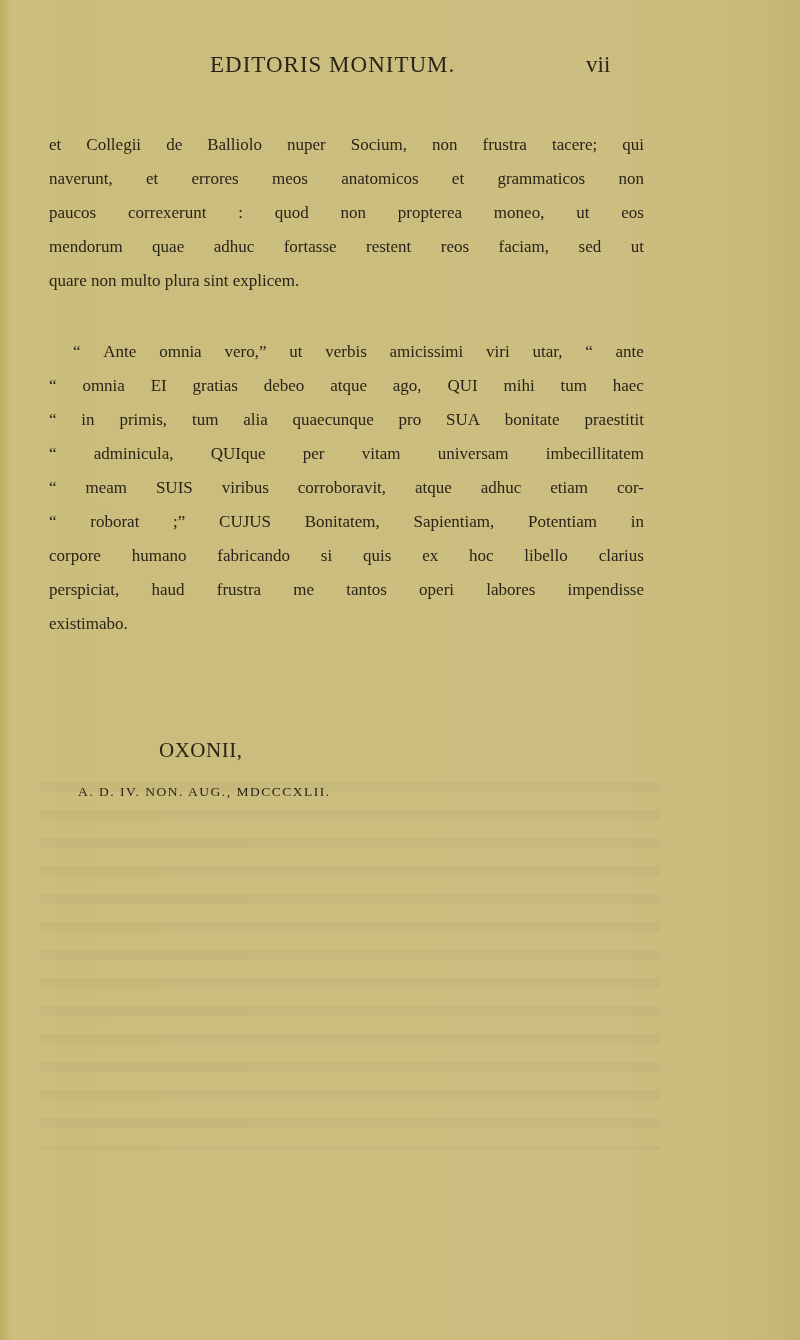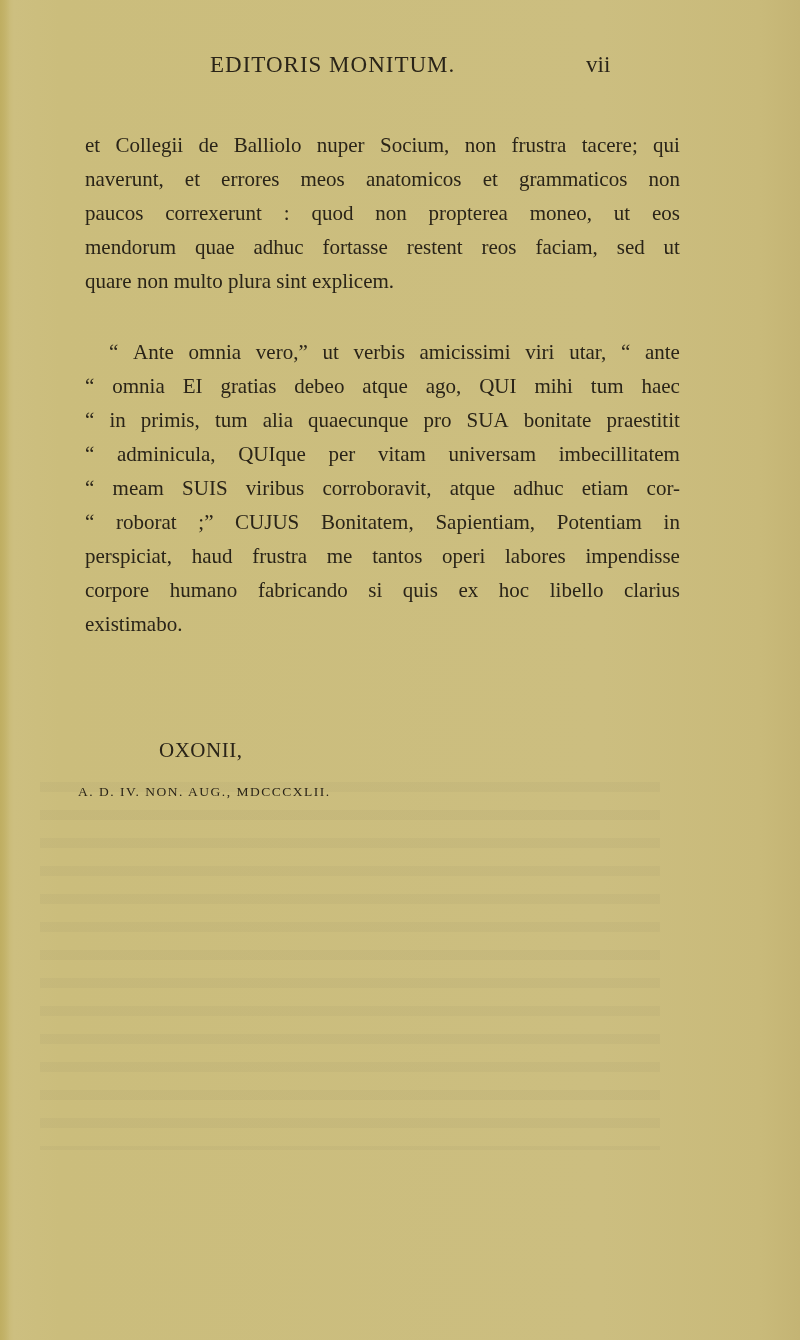--- a/index.html
+++ b/index.html
@@ -28,21 +28,21 @@
     }
     .running-head {
       position: absolute; left: 210px; top: 0; font-size: 23px; letter-spacing: 1px;
       white-space: nowrap;
     }
     .page-number {
       position: absolute; left: 586px; top: 0; font-size: 23px;
     }
     .body-text {
       position: absolute; left: 49px; top: 128px; width: 595px;
-      font-size: 21px; line-height: 34px; margin-left: 36px;
+      font-size: 17px; line-height: 34px;
     }
     .line { white-space: nowrap; display: flex; justify-content: space-between; height: 34px; }
     .line.last { justify-content: flex-start; }
     .line .w { display: inline-block; }
     .para2 { margin-top: 37px; }
     .indent { padding-left: 24px; }
     .place {
       position: absolute; left: 159px; top: 738px; font-size: 21px; letter-spacing: 0.5px;
     }
     .date {
@@ -172,38 +172,38 @@
         <span class="w">“</span>
         <span class="w">roborat</span>
         <span class="w">;”</span>
         <span class="w">CUJUS</span>
         <span class="w">Bonitatem,</span>
         <span class="w">Sapientiam,</span>
         <span class="w">Potentiam</span>
         <span class="w">in</span>
       </div>
     <div class="line">
-        <span class="w">perspiciat,</span>
-        <span class="w">haud</span>
-        <span class="w">frustra</span>
-        <span class="w">me</span>
-        <span class="w">tantos</span>
-        <span class="w">operi</span>
-        <span class="w">labores</span>
-        <span class="w">impendisse</span>
-      </div>
-    <div class="line">
         <span class="w">corpore</span>
         <span class="w">humano</span>
         <span class="w">fabricando</span>
         <span class="w">si</span>
         <span class="w">quis</span>
         <span class="w">ex</span>
         <span class="w">hoc</span>
         <span class="w">libello</span>
         <span class="w">clarius</span>
       </div>
+    <div class="line">
+        <span class="w">perspiciat,</span>
+        <span class="w">haud</span>
+        <span class="w">frustra</span>
+        <span class="w">me</span>
+        <span class="w">tantos</span>
+        <span class="w">operi</span>
+        <span class="w">labores</span>
+        <span class="w">impendisse</span>
+      </div>
     <div class="line last">existimabo.</div>
   </div>
 </div>
 
 <div class="place">OXONII,</div>
 <div class="date">A. D. IV. NON. AUG., MDCCCXLII.</div>
 
 </body></html>

